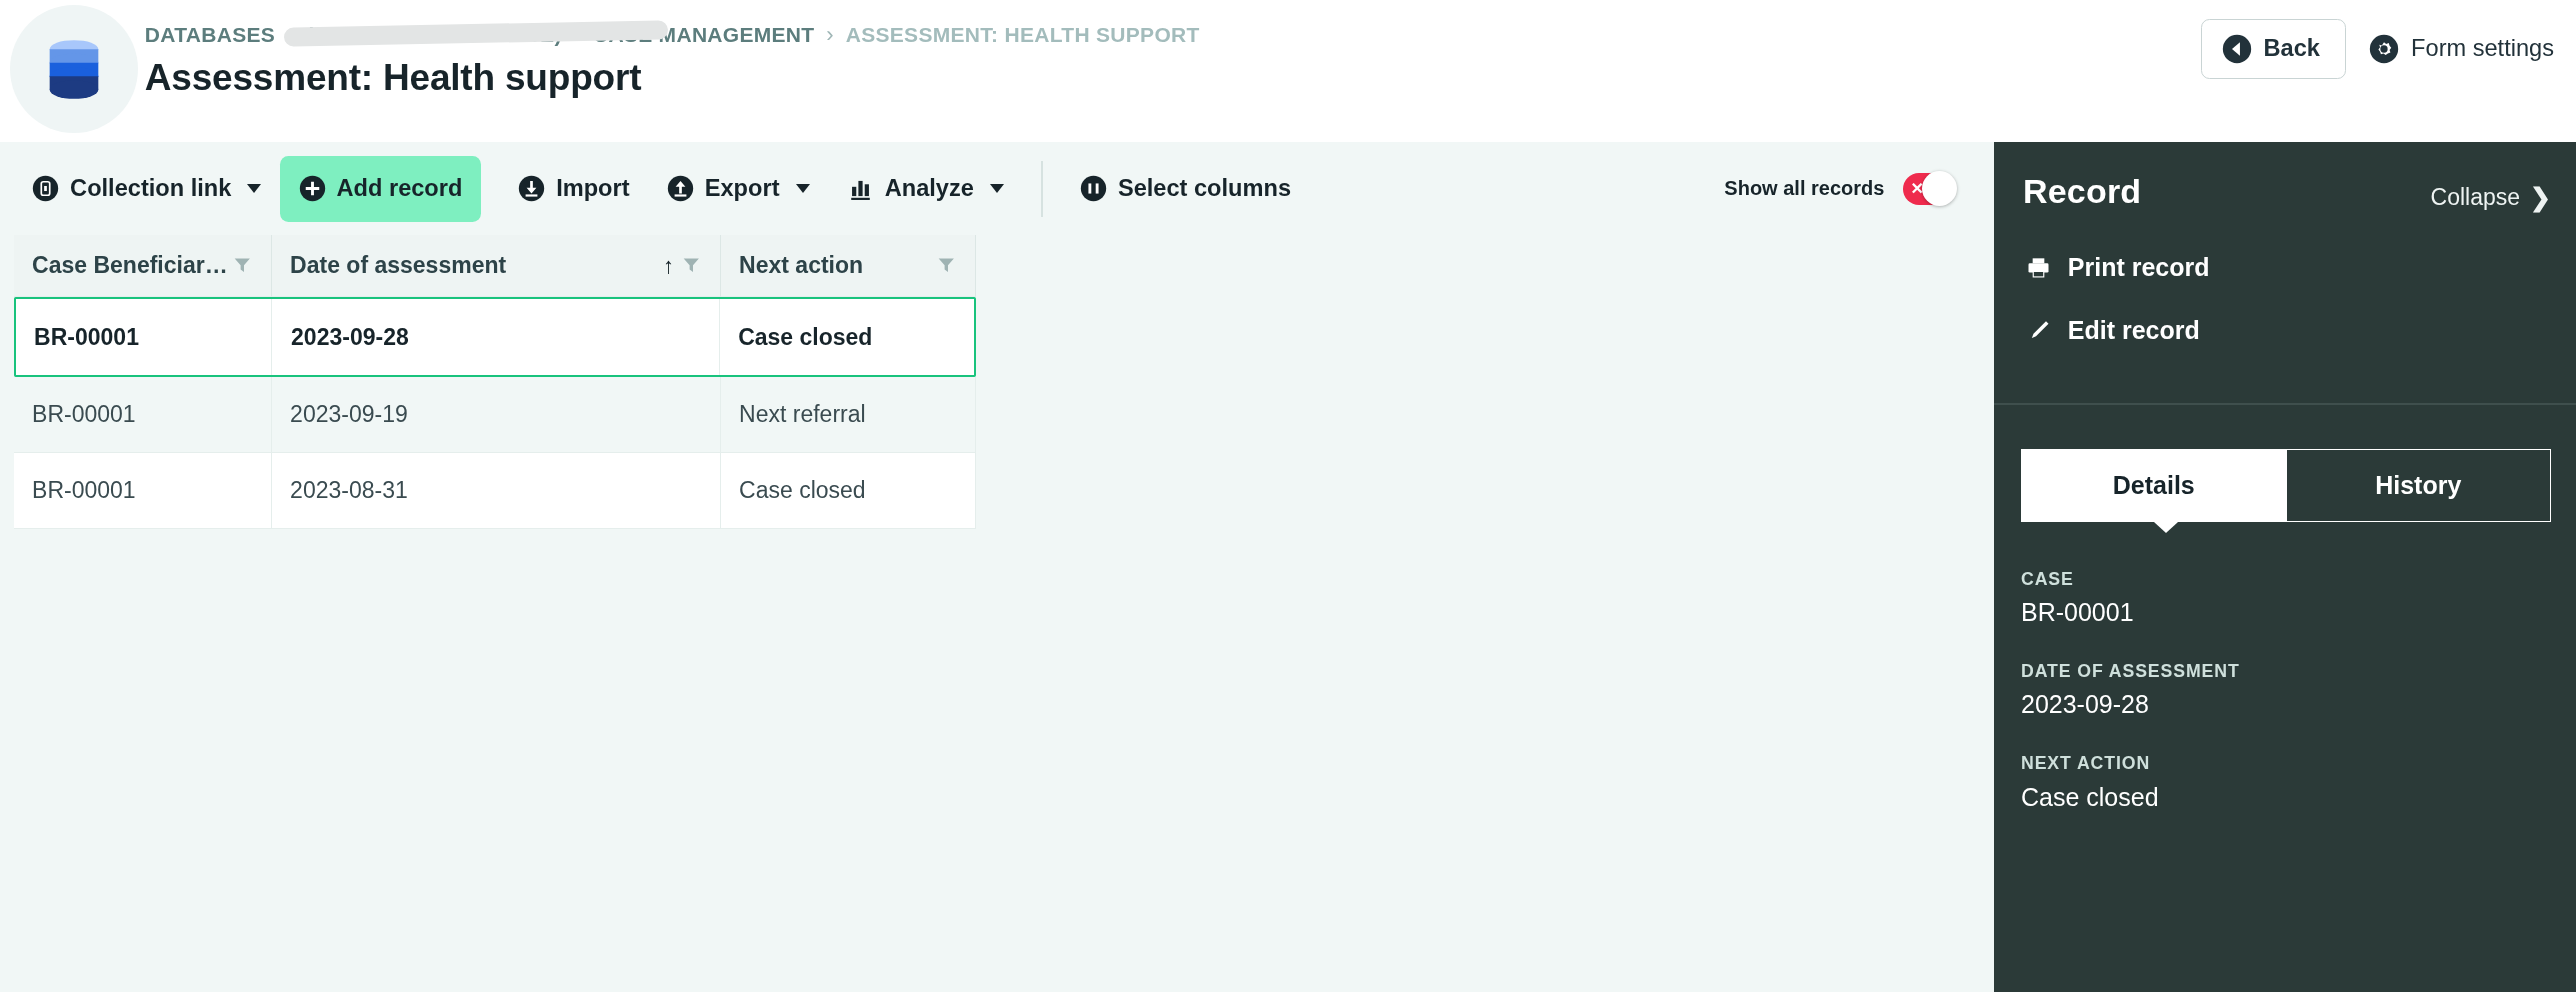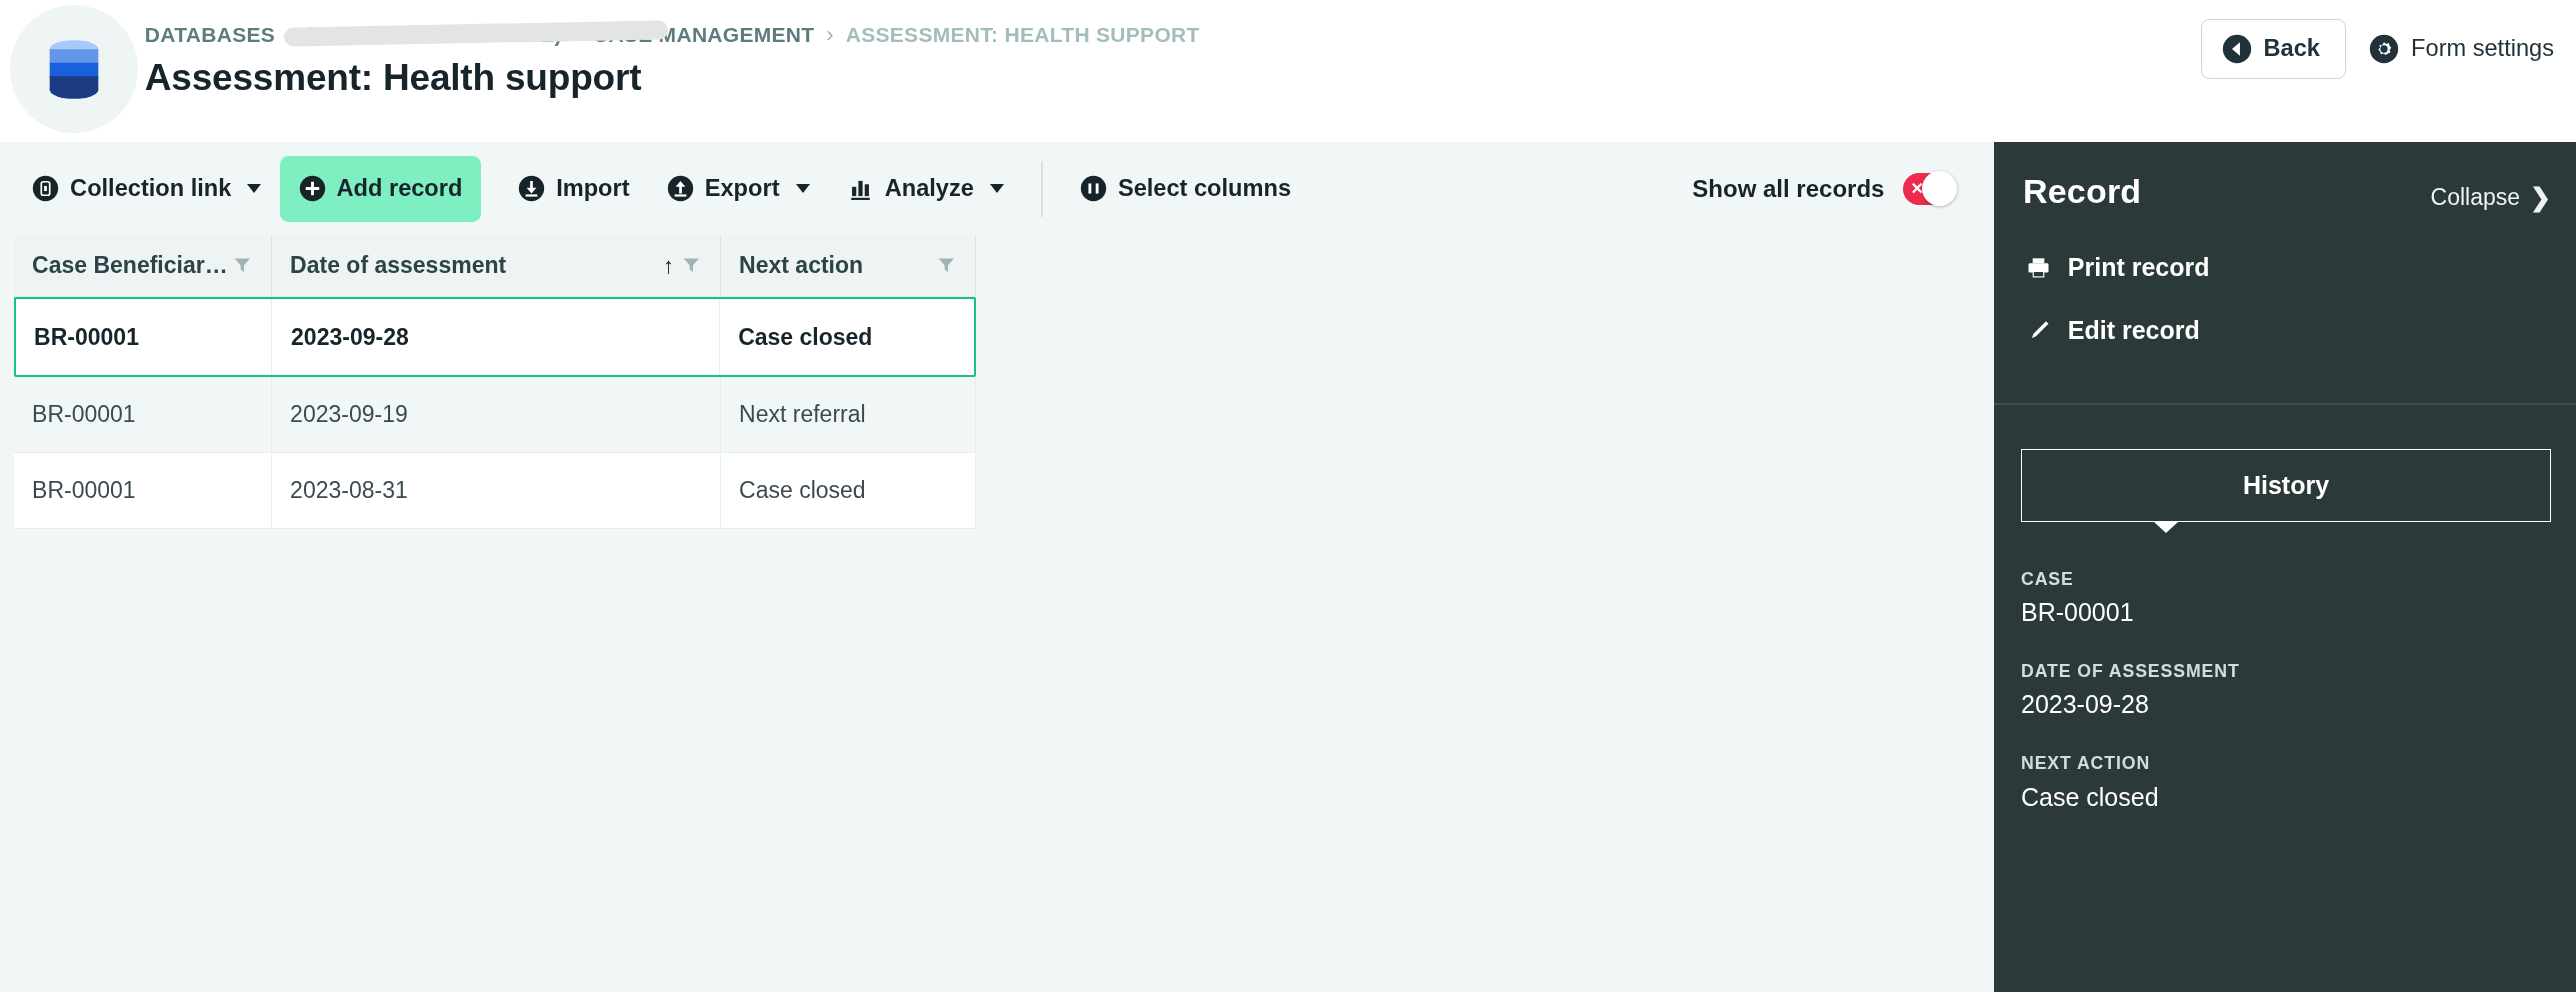--- a/index.html
+++ b/index.html
@@ -127,21 +127,21 @@
   .tb-divider {
     width: 1.7px; height: 56px;
     background: #d6e2e0;
     margin: 0 18.6px;
   }
   .toolbar-right {
     position: absolute;
     right: 39px;
     display: flex; align-items: center; gap: 18.6px;
   }
-  .show-all-label { font-size: 24px; font-weight: 700; color: #17242a; }
+  .show-all-label { font-size: 20px; font-weight: 700; color: #17242a; }
   .toggle {
     width: 52px; height: 32px;
     border-radius: 16px;
     background: #ef2b4d;
     position: relative;
     cursor: pointer;
     display: flex; align-items: center;
   }
   .toggle .x-mark {
     color: #fff; font-size: 16px; font-weight: 700;
@@ -475,20 +475,21 @@
       <svg class="ic" width="25" height="25" viewBox="0 0 30 30">
         <path d="M24 4 l3 3 -15 15 -5 2 2-5z" fill="#fff"></path>
       </svg>
       <span class="label">Edit record</span>
     </div>
 
 
     <div class="rp-sep"></div>
 
     <div class="rp-tabs">
+      <div class="rp-tab active">Details</div>
       <div class="rp-tab inactive">History</div>
       <div class="tab-notch"></div>
     </div>
 
     <div class="rp-fields">
       <div class="rp-field">
         <div class="rp-field-label">CASE</div>
         <div class="rp-field-value">BR-00001</div>
       </div>
       <div class="rp-field">

